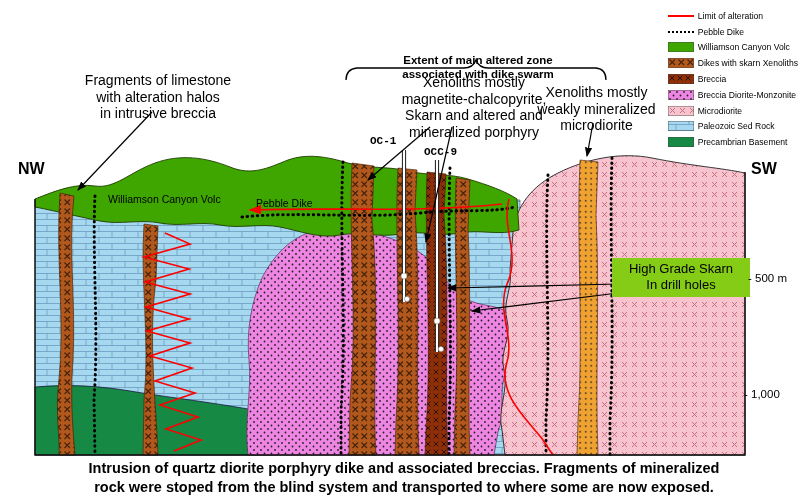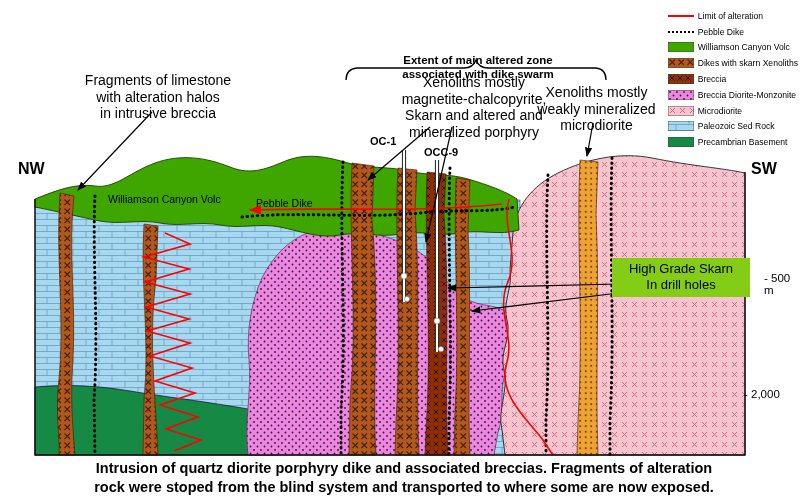--- a/index.html
+++ b/index.html
@@ -2,21 +2,21 @@
 <html><head>
 <meta charset="utf-8">
 <style>
   html,body{margin:0;padding:0;background:#fff;}
   .stage{position:relative;width:800px;height:496px;background:#fff;overflow:hidden;
          font-family:"Liberation Sans",sans-serif;color:#000;}
   .stage svg.main{position:absolute;left:0;top:0;}
   .note{position:absolute;text-align:center;white-space:pre-line;line-height:1.18;font-size:14px;}
   .note-bold{font-weight:bold;font-size:11.5px;}
   .corner{position:absolute;font-weight:bold;font-size:16px;}
-  .drill-label{position:absolute;font-weight:bold;font-size:11px;}
+  .drill-label{position:absolute;font-weight:bold;font-size:11px;font-family:Liberation Mono, monospace;}
   .unit-label{position:absolute;font-size:10.5px;}
   .depth{position:absolute;font-size:11.5px;}
   .highgrade{position:absolute;left:612px;top:258px;width:138px;background:#84cc16;
              text-align:center;white-space:pre-line;font-size:13px;line-height:1.25;padding:3px 0;}
   .caption{position:absolute;left:30px;top:459px;width:748px;text-align:center;
            font-weight:bold;font-size:14.5px;line-height:1.32;white-space:pre-line;}
   .legend{position:absolute;right:2px;top:8px;}
   .lg-item{display:flex;align-items:center;gap:4px;height:15.8px;}
   .lg-sw{width:26px;height:10px;flex:0 0 26px;}
   .lg-line{width:26px;height:0;flex:0 0 26px;}
@@ -204,19 +204,19 @@
 
   <div class="corner" style="left:18px;top:160px;">NW</div>
   <div class="corner" style="left:751px;top:160px;">SW</div>
 
   <div class="unit-label" style="left:108px;top:193px;">Williamson Canyon Volc</div>
   <div class="unit-label" style="left:256px;top:197px;">Pebble Dike</div>
 
   <div class="highgrade">High Grade Skarn
 In drill holes</div>
 
-  <div class="depth" style="left:748px;top:272px;margin-left:16px;">- 500 m</div>
-  <div class="depth" style="left:744px;top:388px;">- 2,000</div>
-
-  <div class="caption">Intrusion of quartz diorite porphyry dike and associated breccias. Fragments of alteration
+  <div class="depth" style="left:748px;top:272px;">- 500 m</div>
+  <div class="depth" style="left:744px;top:388px;">- 1,000</div>
+
+  <div class="caption">Intrusion of quartz diorite porphyry dike and associated breccias. Fragments of mineralized
 rock were stoped from the blind system and transported to where some are now exposed.</div>
 
 </div>
 
 </body></html>

